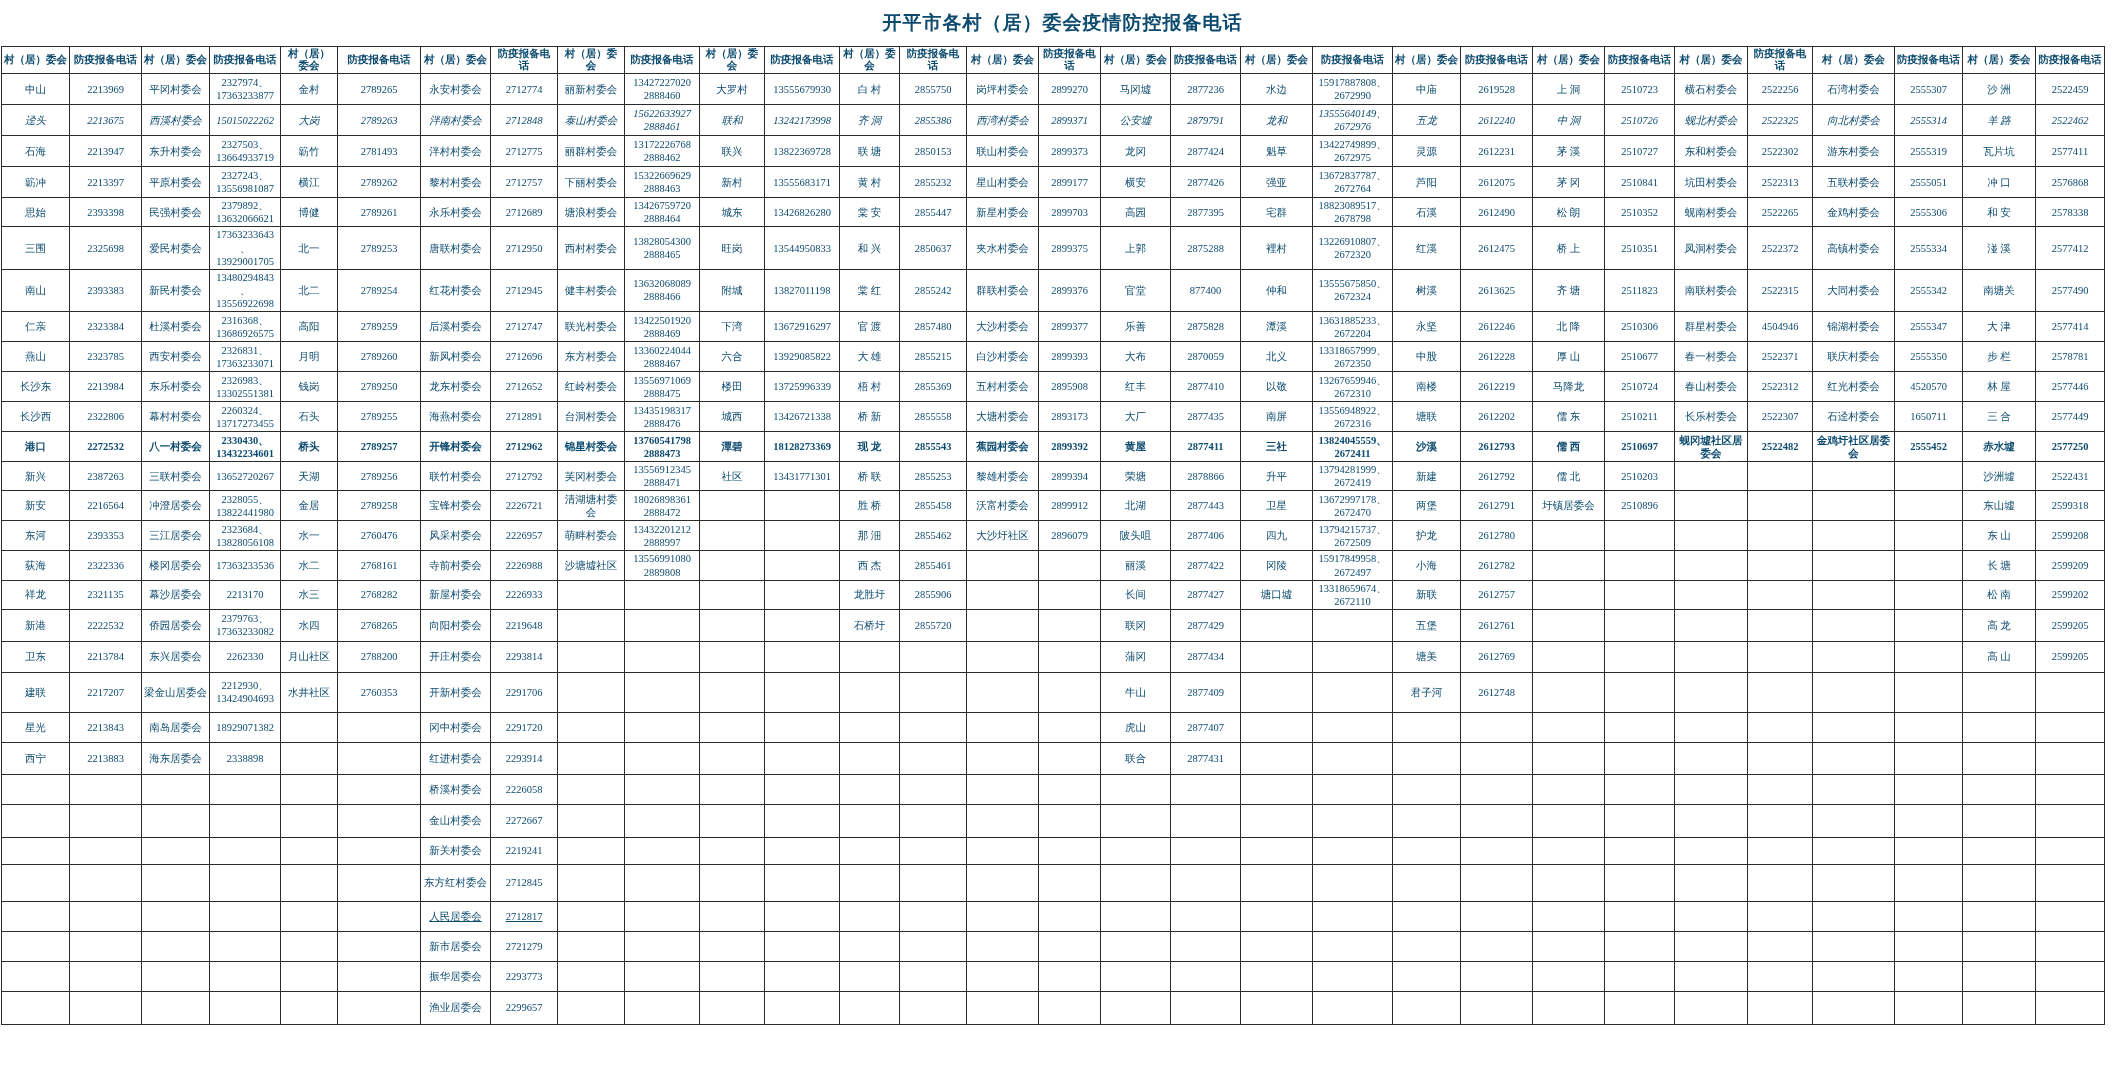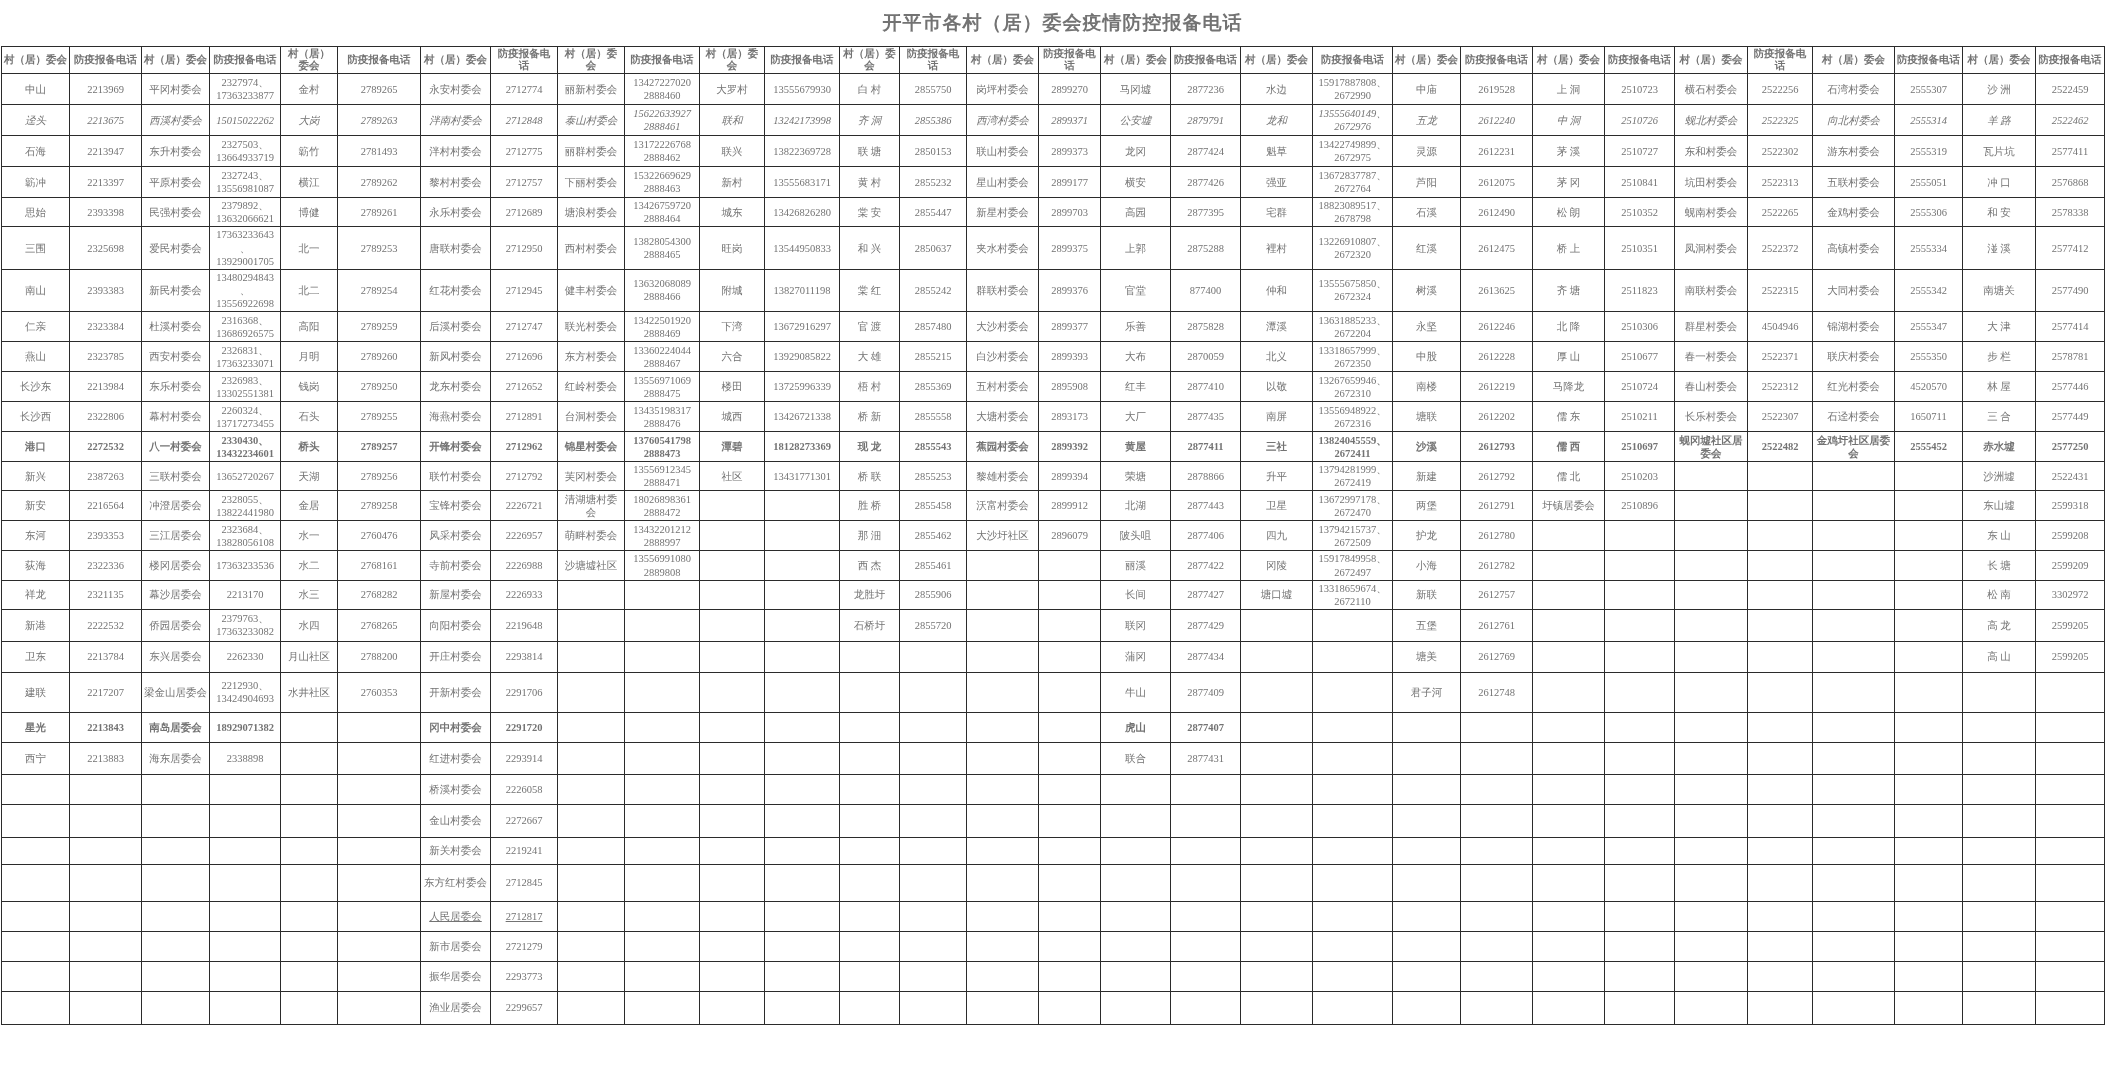--- a/index.html
+++ b/index.html
@@ -1,18 +1,18 @@
 <!DOCTYPE html>
 <html><head>
 <meta charset="utf-8">
 <style>
   * { margin:0; padding:0; box-sizing:border-box; }
   html,body { background:#fff; }
   #page { width:2125px; height:1080px; background:#ffffff; overflow:hidden;
-          font-family:"Liberation Serif","DejaVu Serif",serif; color:#737373; }
+          font-family:"Liberation Serif","DejaVu Serif",serif; color:#0c4a6e; }
   #title-bar { height:46px; display:flex; align-items:center; justify-content:center; }
   #page-title { font-size:19px; font-weight:bold; letter-spacing:1px; }
   table#phone-table { border-collapse:collapse; table-layout:fixed; width:2103px; margin-left:1px; }
   #phone-table th, #phone-table td {
       border:1px solid #2b2b2b; text-align:center; vertical-align:middle;
       overflow:hidden; padding:1px 2px;
   }
   th.town { font-size:13.5px; font-weight:normal; height:34px; }
   th.sub  { font-size:10.5px; font-weight:bold; height:27px; line-height:1.15; }
   td.committee { font-size:10.5px; line-height:1.25; word-break:break-all; }
@@ -677,21 +677,21 @@
 2672110</td>
           <td class="committee">新联</td>
           <td class="phone">2612757</td>
           <td class="committee"></td>
           <td class="phone"></td>
           <td class="committee"></td>
           <td class="phone"></td>
           <td class="committee"></td>
           <td class="phone"></td>
           <td class="committee">松 南</td>
-          <td class="phone">3302972</td>
+          <td class="phone">2599202</td>
         </tr>
         <tr style="height: 32px;">
           <td class="committee">新港</td>
           <td class="phone">2222532</td>
           <td class="committee">侨园居委会</td>
           <td class="phone">2379763、
 17363233082</td>
           <td class="committee">水四</td>
           <td class="phone">2768265</td>
           <td class="committee">向阳村委会</td>
@@ -777,21 +777,21 @@
           <td class="phone">2612748</td>
           <td class="committee"></td>
           <td class="phone"></td>
           <td class="committee"></td>
           <td class="phone"></td>
           <td class="committee"></td>
           <td class="phone"></td>
           <td class="committee"></td>
           <td class="phone"></td>
         </tr>
-        <tr style="height: 30px; font-weight: bold;">
+        <tr style="height: 30px;">
           <td class="committee">星光</td>
           <td class="phone">2213843</td>
           <td class="committee">南岛居委会</td>
           <td class="phone">18929071382</td>
           <td class="committee"></td>
           <td class="phone"></td>
           <td class="committee">冈中村委会</td>
           <td class="phone">2291720</td>
           <td class="committee"></td>
           <td class="phone"></td>

